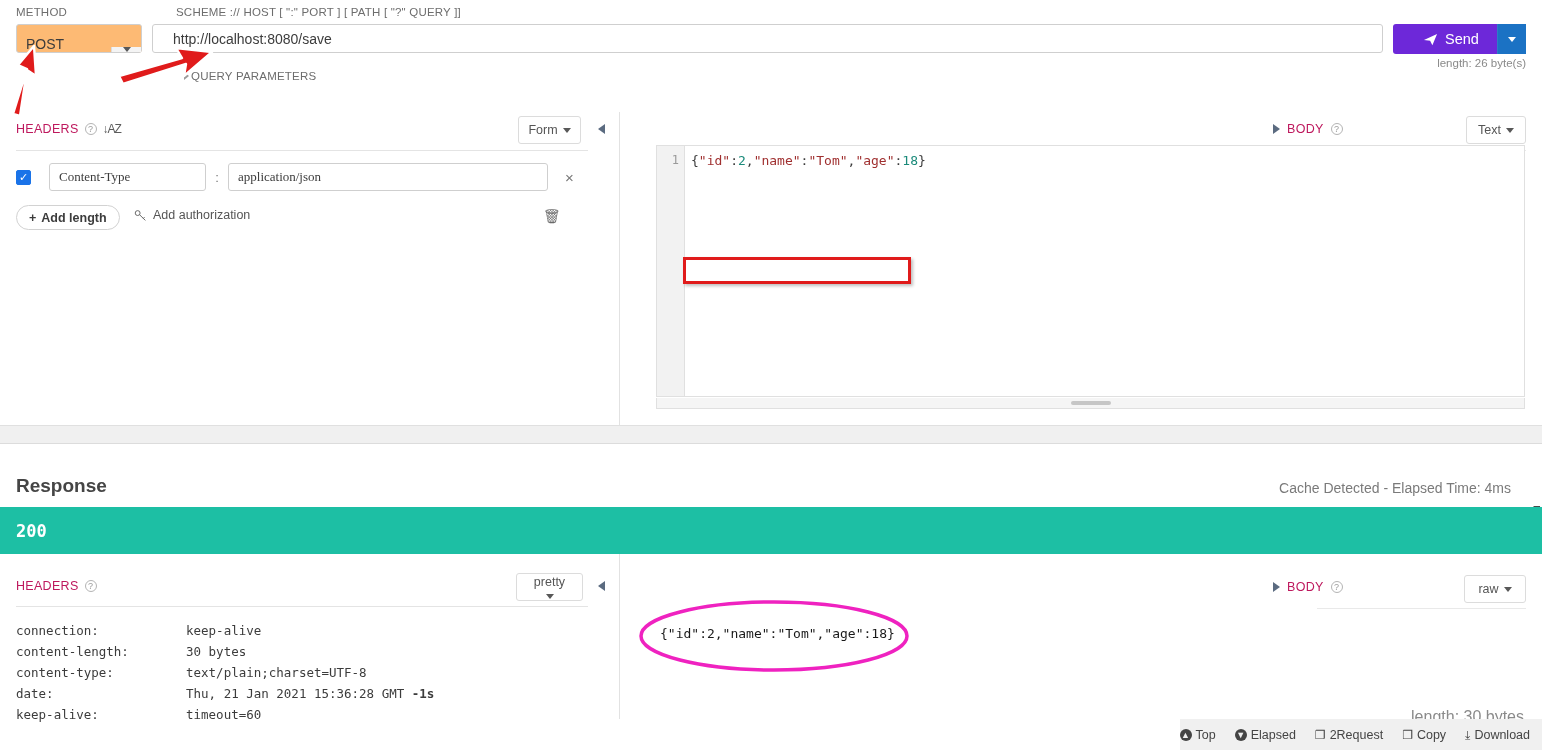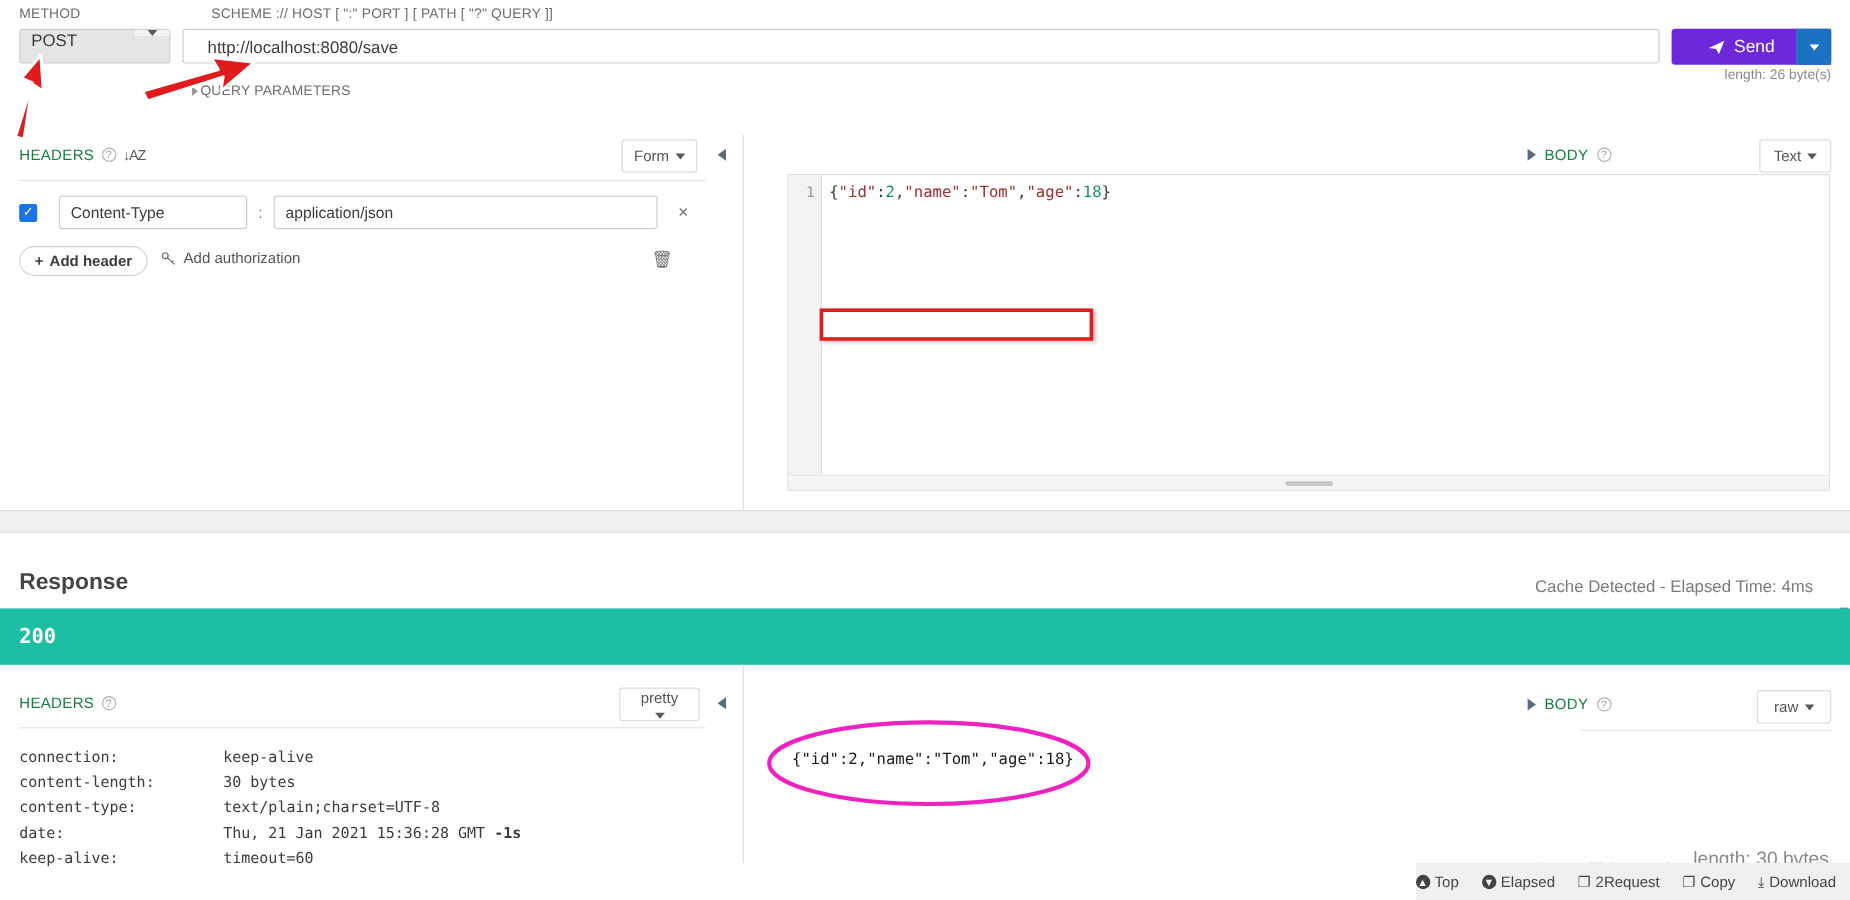--- a/index.html
+++ b/index.html
@@ -19,22 +19,22 @@
   #request-top { position:absolute; left:0; top:0; width:1542px; height:112px; background:#fff; }
   .field-caption {
     font-size:11.5px; color:#6d6d6d; letter-spacing:.2px;
     text-transform:uppercase;
   }
   #method-caption { position:absolute; left:16px; top:6px; }
   #url-caption { position:absolute; left:176px; top:6px; }
 
   #method-box {
     position:absolute; left:16px; top:24px; width:126px; height:29px;
-    border:1px solid #cfcfcf; border-radius:3px; background:#e5e5e5;
-    display:flex; align-items:flex-start;
+    border:1px solid #cfcfcf; border-radius:3px; background:#fdba74;
+    display:flex; align-items:flex-end;
   }
   #method-value {
     flex:1; display:flex; align-items:center; padding-left:9px;
     font-size:14px; color:#3c3c3c;
   }
   #method-caret {
     width:30px; border-left:1px solid #dcdcdc; background:#f4f4f4;
     display:flex; align-items:center; justify-content:center;
   }
   .caret { width:0;height:0;border-left:4px solid transparent;border-right:4px solid transparent;border-top:5px solid #585858; }
@@ -50,29 +50,29 @@
     background:#6d28d9; border-radius:3px; display:flex; align-items:stretch;
     cursor:pointer;
     padding-left:12px;
   }
   #send-main { flex:1; display:flex; align-items:center; justify-content:center; gap:7px; color:#fff; font-size:14.5px; }
   #send-caret-box { width:29px; border-left:1px solid #2c7cc7; background:#1b72c4; display:flex; align-items:center; justify-content:center; }
   #send-caret-box .caret { border-top-color:#fff; }
 
   #req-length { position:absolute; right:16px; top:57px; font-size:11.5px; color:#8a8a8a; }
 
-  #query-params-row { position:absolute; left:160px; top:70px; display:flex; align-items:center; gap:2px; }
+  #query-params-row { position:absolute; left:184px; top:70px; display:flex; align-items:center; gap:2px; }
   .tri-right { width:0;height:0;border-top:4px solid transparent;border-bottom:4px solid transparent;border-left:5px solid #9a9a9a; }
   #query-params-label { font-size:11.5px; color:#6d6d6d; letter-spacing:.2px; }
 
   
   #request-main { position:absolute; left:0; top:112px; width:1542px; height:313px; }
   #req-left { position:absolute; left:0; top:0; width:620px; height:313px; border-right:1px solid #e2e2e2; }
   #req-right { position:absolute; left:621px; top:0; width:921px; height:313px; }
-  .sec-title { font-size:12.5px; color:#15803d; letter-spacing:.3px; }
+  .sec-title { font-size:12.5px; color:#be185d; letter-spacing:.3px; }
   .help-icon {
     display:inline-block; width:12px; height:12px; border:1px solid #b4b4b4; border-radius:50%;
     font-size:9px; line-height:11px; text-align:center; color:#9a9a9a; vertical-align:2px;
   }
   .sort-icon { font-size:12px; color:#5b5b5b; letter-spacing:-1px; }
 
   #headers-head-row { position:absolute; left:16px; top:10px; display:flex; align-items:center; gap:6px; }
   #headers-rule { position:absolute; left:16px; top:38px; width:572px; height:1px; background:#e4e4e4; }
   #form-select {
     position:absolute; left:518px; top:4px; width:63px; height:28px;
@@ -83,21 +83,21 @@
   #collapse-left { position:absolute; left:598px; top:12px; width:0;height:0;
     border-top:5px solid transparent;border-bottom:5px solid transparent;border-right:7px solid #5b6b80; cursor:pointer; }
 
   #header-row-1 { position:absolute; left:16px; top:51px; display:flex; align-items:center; }
   .cb {
     width:15px;height:15px;border-radius:2px;background:#1a73e8;border:1px solid #1a73e8;
     display:flex;align-items:center;justify-content:center;color:#fff;font-size:11px;line-height:1;cursor:pointer;
   }
   .hdr-input {
     height:28px; border:1px solid #cfcfcf; border-radius:3px; background:#fff;
-    display:flex; align-items:center; padding-left:9px; font-size:13px; color:#3c3c3c;
+    display:flex; align-items:center; padding-left:9px; font-size:13px; color:#3c3c3c;font-family:Liberation Serif, serif;
   }
   #hdr-name { width:157px; margin-left:18px; }
   #hdr-colon { width:22px; text-align:center; color:#777; font-size:13px; }
   #hdr-value { width:320px; }
   #hdr-remove { margin-left:17px; color:#777; font-size:15px; cursor:pointer; }
 
   #add-header-btn {
     position:absolute; left:16px; top:93px; height:25px; padding:0 12px;
     border:1px solid #d2d2d2; border-radius:13px; background:#fff;
     display:flex; align-items:center; gap:5px; font-size:12.5px; color:#3c3c3c; cursor:pointer; font-weight:bold;
@@ -262,21 +262,21 @@
     <div id="header-row-1">
       <span class="cb">✓</span>
       <span class="hdr-input" id="hdr-name">Content-Type</span>
       <span id="hdr-colon">:</span>
       <span class="hdr-input" id="hdr-value">application/json</span>
       <span id="hdr-remove">×</span>
     </div>
 
     <div id="add-header-btn">
       <span>+</span>
-      <span>Add header</span>
+      <span>Add length</span>
     </div>
     <div id="add-auth-btn">
       <svg width="13" height="13" viewBox="0 0 16 16">
           <circle cx="4.5" cy="5" r="3" fill="none" stroke="#666" stroke-width="1.2"></circle>
           <path d="M6.8 7 L14 14 M11.5 11.5 L13 10" stroke="#666" stroke-width="1.2" fill="none"></path>
         </svg>
       <span>Add authorization</span>
     </div>
     <div id="hdr-trash">🗑</div>
   </div>

